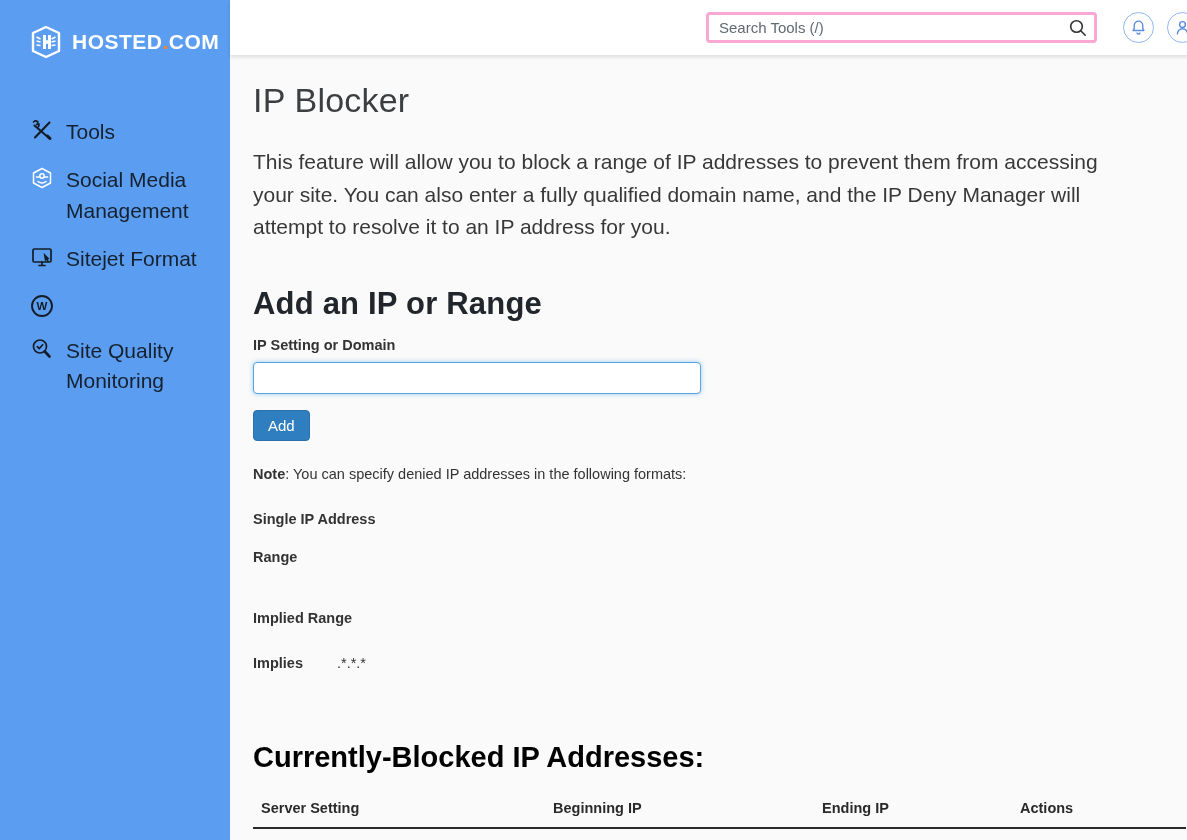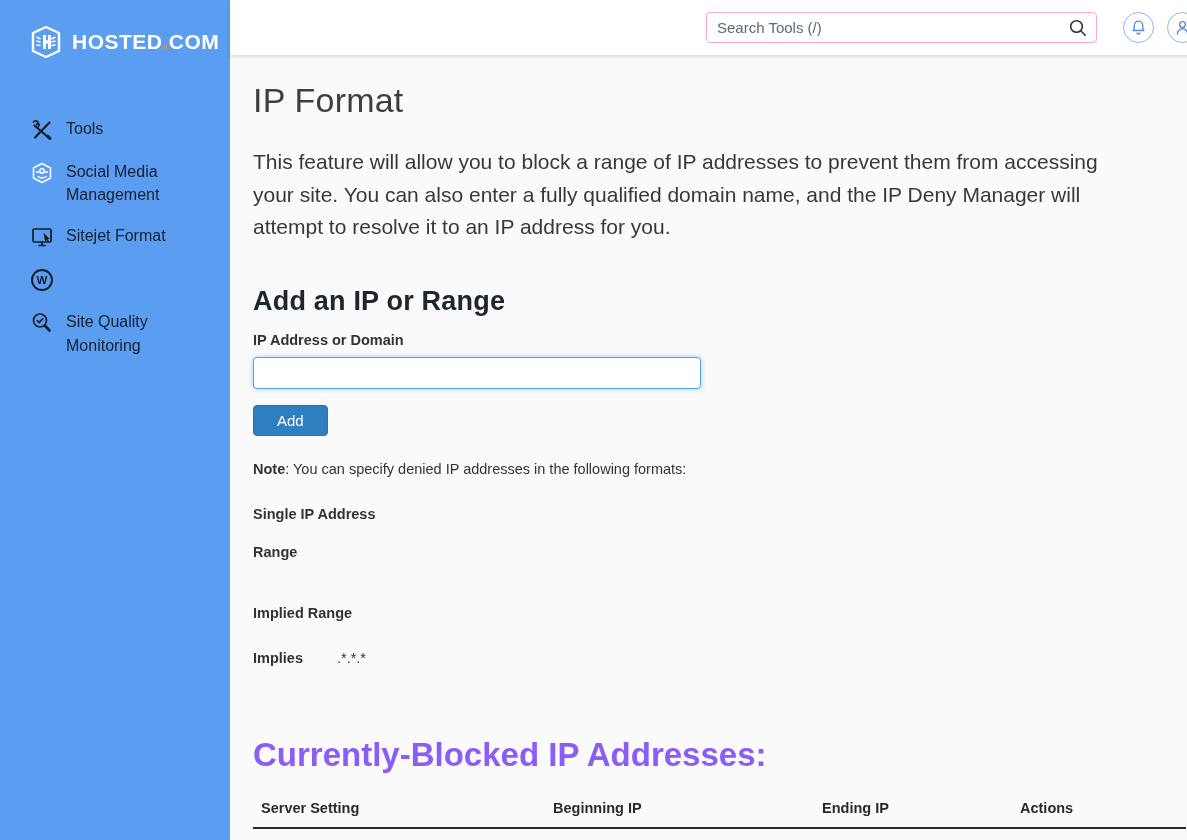--- a/index.html
+++ b/index.html
@@ -18,77 +18,77 @@
   .logo { display: flex; align-items: center; gap: 8px; padding: 6px 12px 0 12px; }
   .logo-text { color: #fff; font-size: 21px; font-weight: 700; letter-spacing: .5px; white-space: nowrap; }
   .logo-text .dot { color: #f5871f; }
   .nav { margin-top: 48px; display: flex; flex-direction: column; }
   .nav-item {
     display: flex; align-items: flex-start; gap: 12px;
     padding: 9px 14px; cursor: pointer;
   }
   .nav-item .icon { width: 24px; min-width: 24px; height: 24px; margin-top: 1px; }
   .nav-item .label {
-    color: #15212e; font-size: 16px; line-height: 1.45; max-width: 155px;
+    color: #15212e; font-size: 21px; line-height: 1.45; max-width: 155px;
   }
   
   .main { flex: 1; display: flex; flex-direction: column; height: 840px; }
   .topbar {
     height: 55px; min-height: 55px; background: #ffffff;
     display: flex; align-items: center; justify-content: flex-end;
     padding-right: 12px; position: relative; z-index: 2;
     box-shadow: 0 2px 4px rgba(0,0,0,.12);
   }
   .search-wrap { position: relative; width: 391px; margin-right: 13px; }
   .search-input {
-    width: 100%; height: 31px; border: 1px solid #f9a8d4; border-radius: 4px;
+    width: 100%; height: 31px; border: 3px solid #f9a8d4; border-radius: 4px;
     padding: 4px 34px 4px 10px; font-size: 15px; color: #333;
     font-family: "Liberation Sans", sans-serif; outline: none; background: #fff;
   }
   .search-input::placeholder { color: #5f6a72; opacity: 1; }
   .search-icon-btn {
     position: absolute; right: 7px; top: 4px; width: 24px; height: 24px;
     background: none; border: none; cursor: pointer; padding: 2px;
   }
   .round-btn {
     width: 31px; height: 31px; border-radius: 50%; background: #fff;
     border: 1px solid #8fb7f4; display: flex; align-items: center; justify-content: center;
     cursor: pointer; margin-left: 13px;
   }
   
   .content {
     flex: 1; background: #fafafa; padding: 0 24px 0 23px; overflow: hidden;
   }
   .page-title { font-size: 34px; font-weight: 400; color: #3b3f42; margin-top: 26px; letter-spacing: .2px; }
   .page-desc { margin-top: 26px; font-size: 21px; color: #383838; line-height: 1.55; max-width: 882px; }
-  .section-heading { font-size: 27px; font-weight: 600; color: #20262b; margin-top: 42px; letter-spacing: .2px; }
+  .section-heading { font-size: 31px; font-weight: 600; color: #20262b; margin-top: 42px; letter-spacing: .2px; }
   .field-label { display: block; margin-top: 15px; font-size: 14.5px; font-weight: 700; color: #333; }
   .ip-input {
     display: block; margin-top: 9px; width: 448px; height: 32px;
     border: 1px solid #55a4e1; border-radius: 4px; background: #fff;
     box-shadow: 0 0 5px rgba(88,164,230,.55); outline: none;
     padding: 4px 10px; font-size: 15px; color: #333;
     font-family: "Liberation Sans", sans-serif;
   }
   .add-btn {
     margin-top: 16px; background: #2f7fc0; border: 1px solid #2a72ad; color: #fff;
-    font-size: 15px; padding: 6px 23px; border-radius: 4px; cursor: pointer;
+    font-size: 15px; padding: 6px 14px; border-radius: 4px; cursor: pointer;
     font-family: "Liberation Sans", sans-serif;
   }
   .note-line { margin-top: 25px; font-size: 14.5px; color: #333; }
   .note-line b { font-weight: 700; }
   .fmt { font-size: 14.5px; font-weight: 700; color: #333; }
   .fmt-single  { margin-top: 29px; }
   .fmt-range   { margin-top: 22px; }
   .fmt-implied { margin-top: 45px; }
   .fmt-cidr    { margin-top: 25px; }
   .implies-row { margin-top: 29px; font-size: 14.5px; color: #333; }
   .implies-row .lbl { font-weight: 700; }
   .implies-row .val { font-weight: 400; margin-left: 30px; }
-  .blocked-heading { font-size: 33px; font-weight: 600; color: #8b5cf6; margin-top: 70px; }
+  .blocked-heading { font-size: 29px; font-weight: 600; color: #000000; margin-top: 70px; }
   .blocked-table { margin-top: 20px; width: 933px; border-collapse: collapse; }
   .blocked-table th {
     text-align: left; font-size: 14.5px; font-weight: 700; color: #2a2a2a;
     padding: 6px 8px 11px 8px; border-bottom: 2px solid #2a2a2a;
   }
   .col-1 { width: 292px; } .col-2 { width: 269px; } .col-3 { width: 198px; } .col-4 { width: 174px; }
   svg { display: block; }
 </style>
 </head>
 <body>
@@ -190,25 +190,25 @@
     </button>
     <button class="round-btn">
       <svg width="17" height="17" viewBox="0 0 20 20" fill="none" stroke="#5b8ce0" stroke-width="1.7" stroke-linecap="round">
         <circle cx="10" cy="6.5" r="3.4"></circle>
         <path d="M4 17.5 a6 6 0 0 1 12 0"></path>
       </svg>
     </button>
   </header>
 
   <main class="content">
-    <h1 class="page-title">IP Format</h1>
+    <h1 class="page-title">IP Blocker</h1>
     <p class="page-desc">This feature will allow you to block a range of IP addresses to prevent them from accessing your site. You can also enter a fully qualified domain name, and the IP Deny Manager will attempt to resolve it to an IP address for you.</p>
 
     <h2 class="section-heading">Add an IP or Range</h2>
-    <label class="field-label">IP Address or Domain</label>
+    <label class="field-label">IP Setting or Domain</label>
     <input class="ip-input" type="text" value="" style="">
     <button class="add-btn">Add</button>
 
     <p class="note-line"><b>Note</b><span>: You can specify denied IP addresses in the following formats:</span></p>
 
     <div class="fmt fmt-single">Single IP Address</div>
     <div class="fmt fmt-range">Range</div>
     <div class="fmt fmt-implied">Implied Range</div>
 
     <div class="implies-row">

